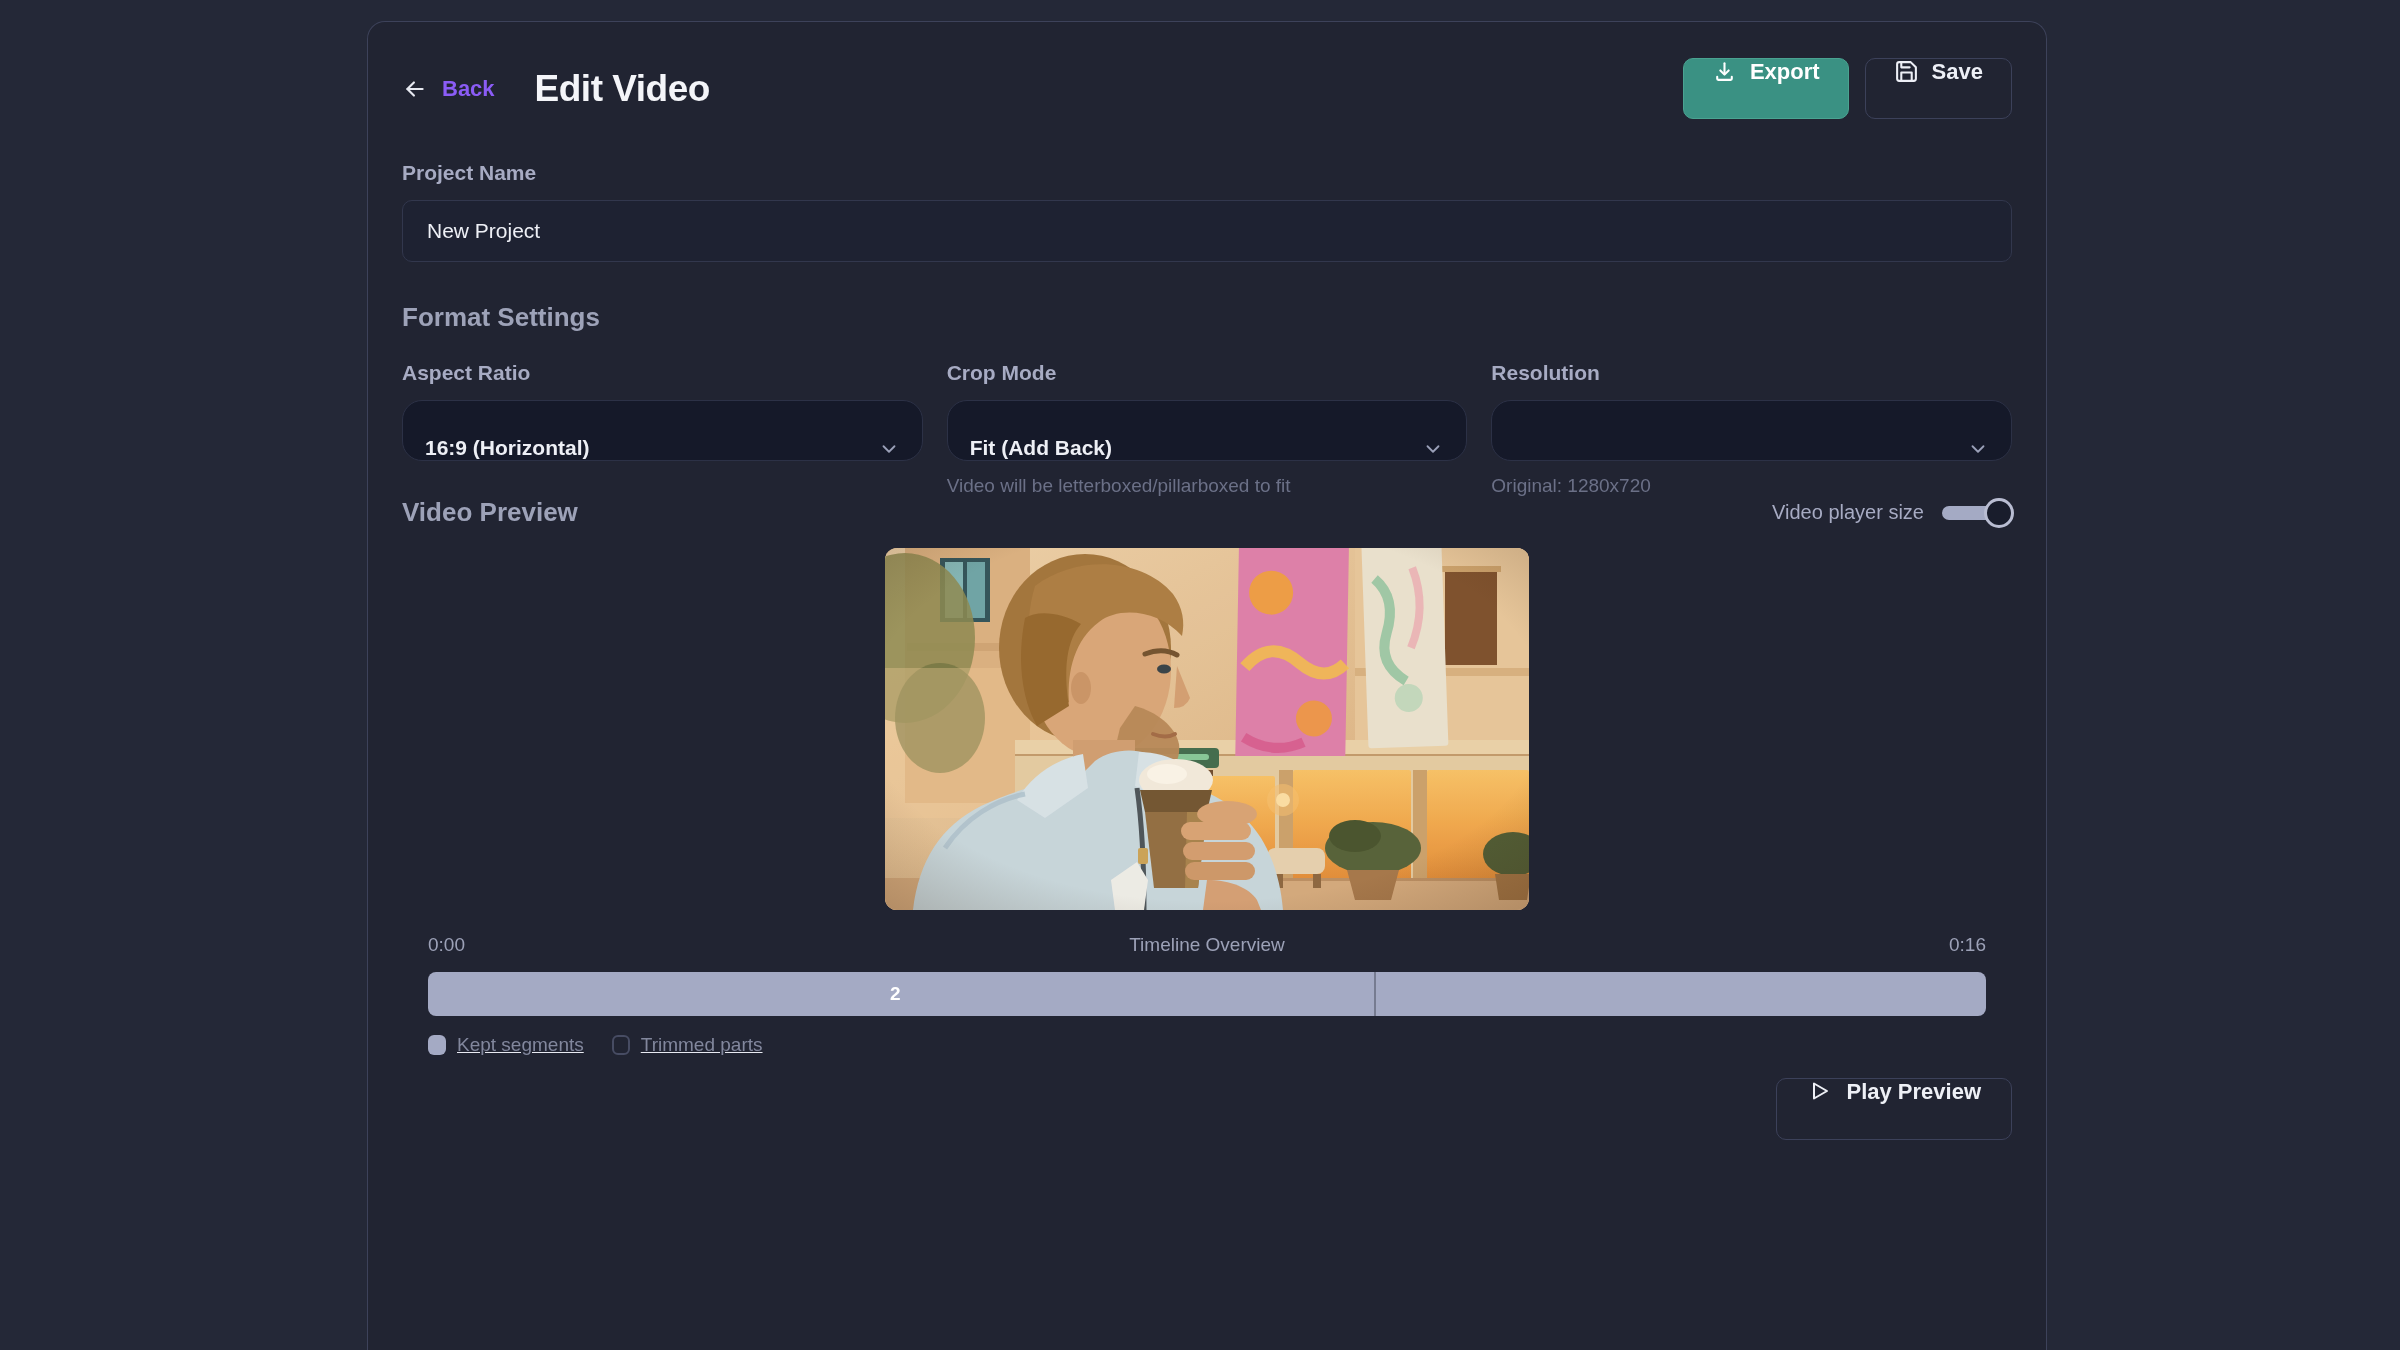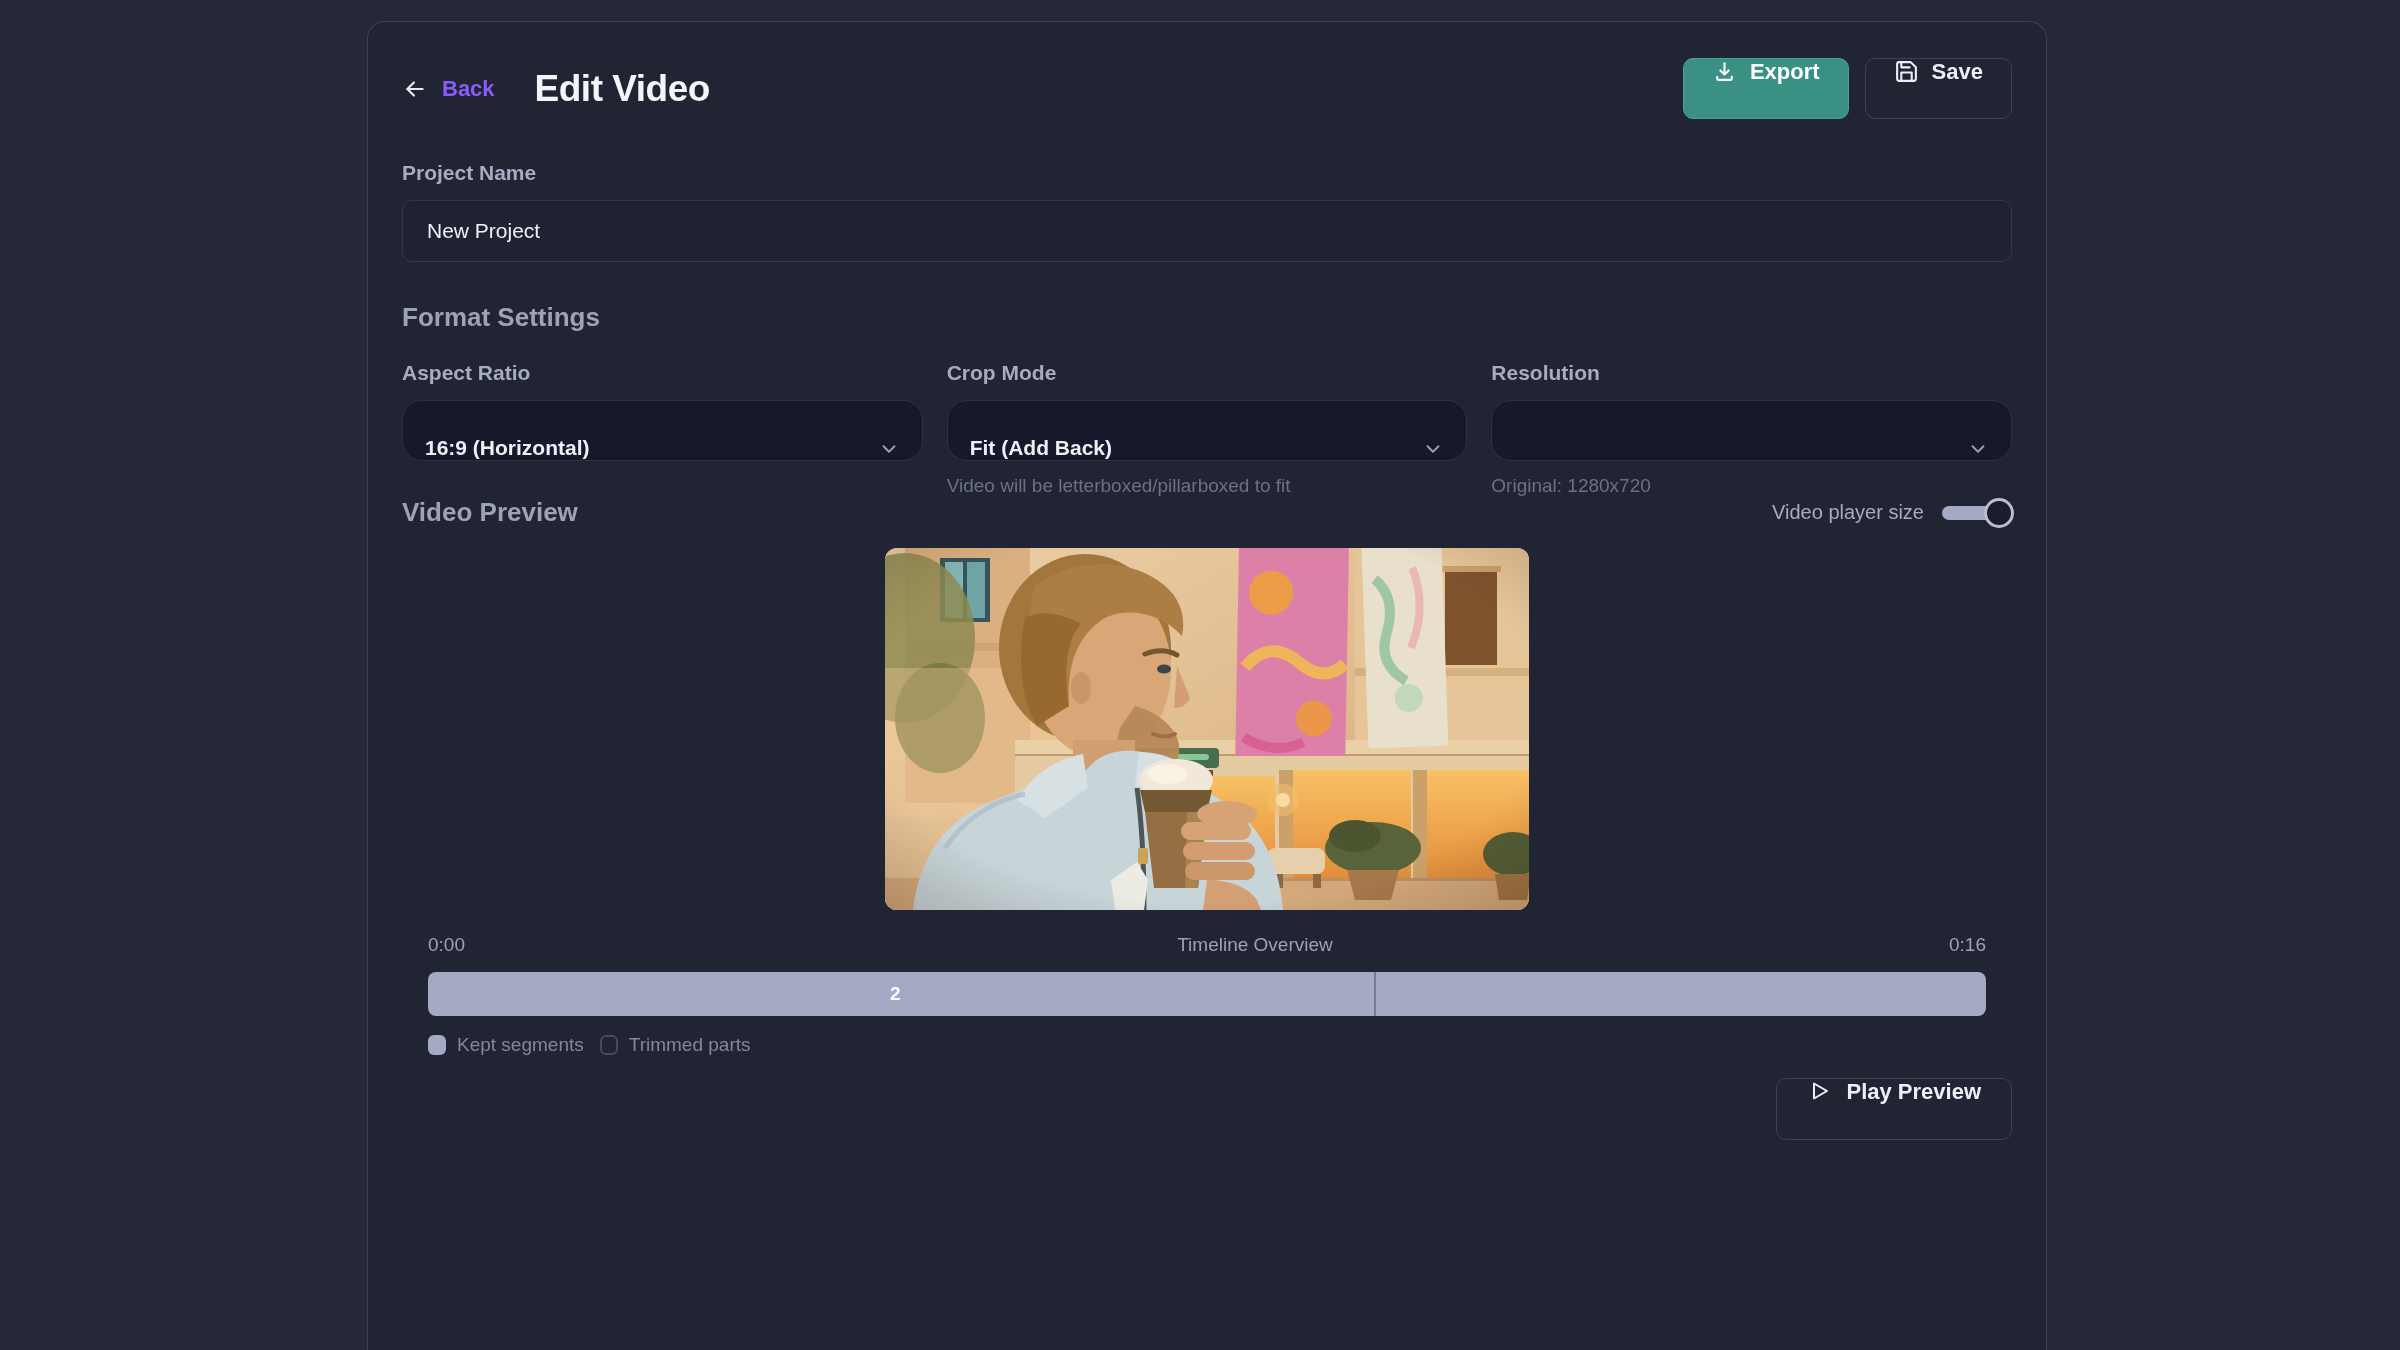--- a/index.html
+++ b/index.html
@@ -66,27 +66,27 @@
      border-radius:50%; background:#191d2c; border:3px solid #b9bdd2; }
 
   .video-wrap { margin-top:20px; display:flex; justify-content:center; }
   .video-frame { width:644px; height:362px; border-radius:12px; overflow:hidden; background:#caa078; }
   .video-frame svg { display:block; width:644px; height:362px; }
 
   
   .timeline { margin:24px 26px 0 26px; }
   .timeline-labels { position:relative; display:flex; justify-content:space-between;
      font-size:19px; color:#9ca1b7; }
-  .timeline-title { position:absolute; left:50%; transform:translateX(-50%);margin-left:48px; }
+  .timeline-title { position:absolute; left:50%; transform:translateX(-50%); }
   .timeline-bar { position:relative; margin-top:16px; height:44px;
      background:#a4aac4; border-radius:8px; cursor:pointer; }
   .timeline-divider { position:absolute; top:0; width:2px; height:100%; background:rgba(33,36,50,0.35); }
   .timeline-seg-label { position:absolute; top:50%; transform:translate(-50%,-50%);
      font-size:19px; font-weight:700; color:#ffffff; }
-  .legend { display:flex; align-items:center; gap:16px; margin-top:18px; }
+  .legend { display:flex; align-items:center; gap:28px; margin-top:18px;text-decoration:underline; }
   .legend-item { display:flex; align-items:center; gap:11px; }
   .swatch { width:18px; height:20px; border-radius:6px; }
   .swatch.filled { background:#a4aac4; }
   .swatch.outline { background:transparent; border:2px solid #474c63; }
   .legend-label { font-size:19px; color:#82879d; }
 
   .footer { display:flex; justify-content:flex-end; margin-top:22px; }
   .btn-play { height:62px; border:1px solid #3c415a; border-radius:10px;
      background:transparent; color:#eef0f6; padding:0 30px; gap:15px; }
 </style>

